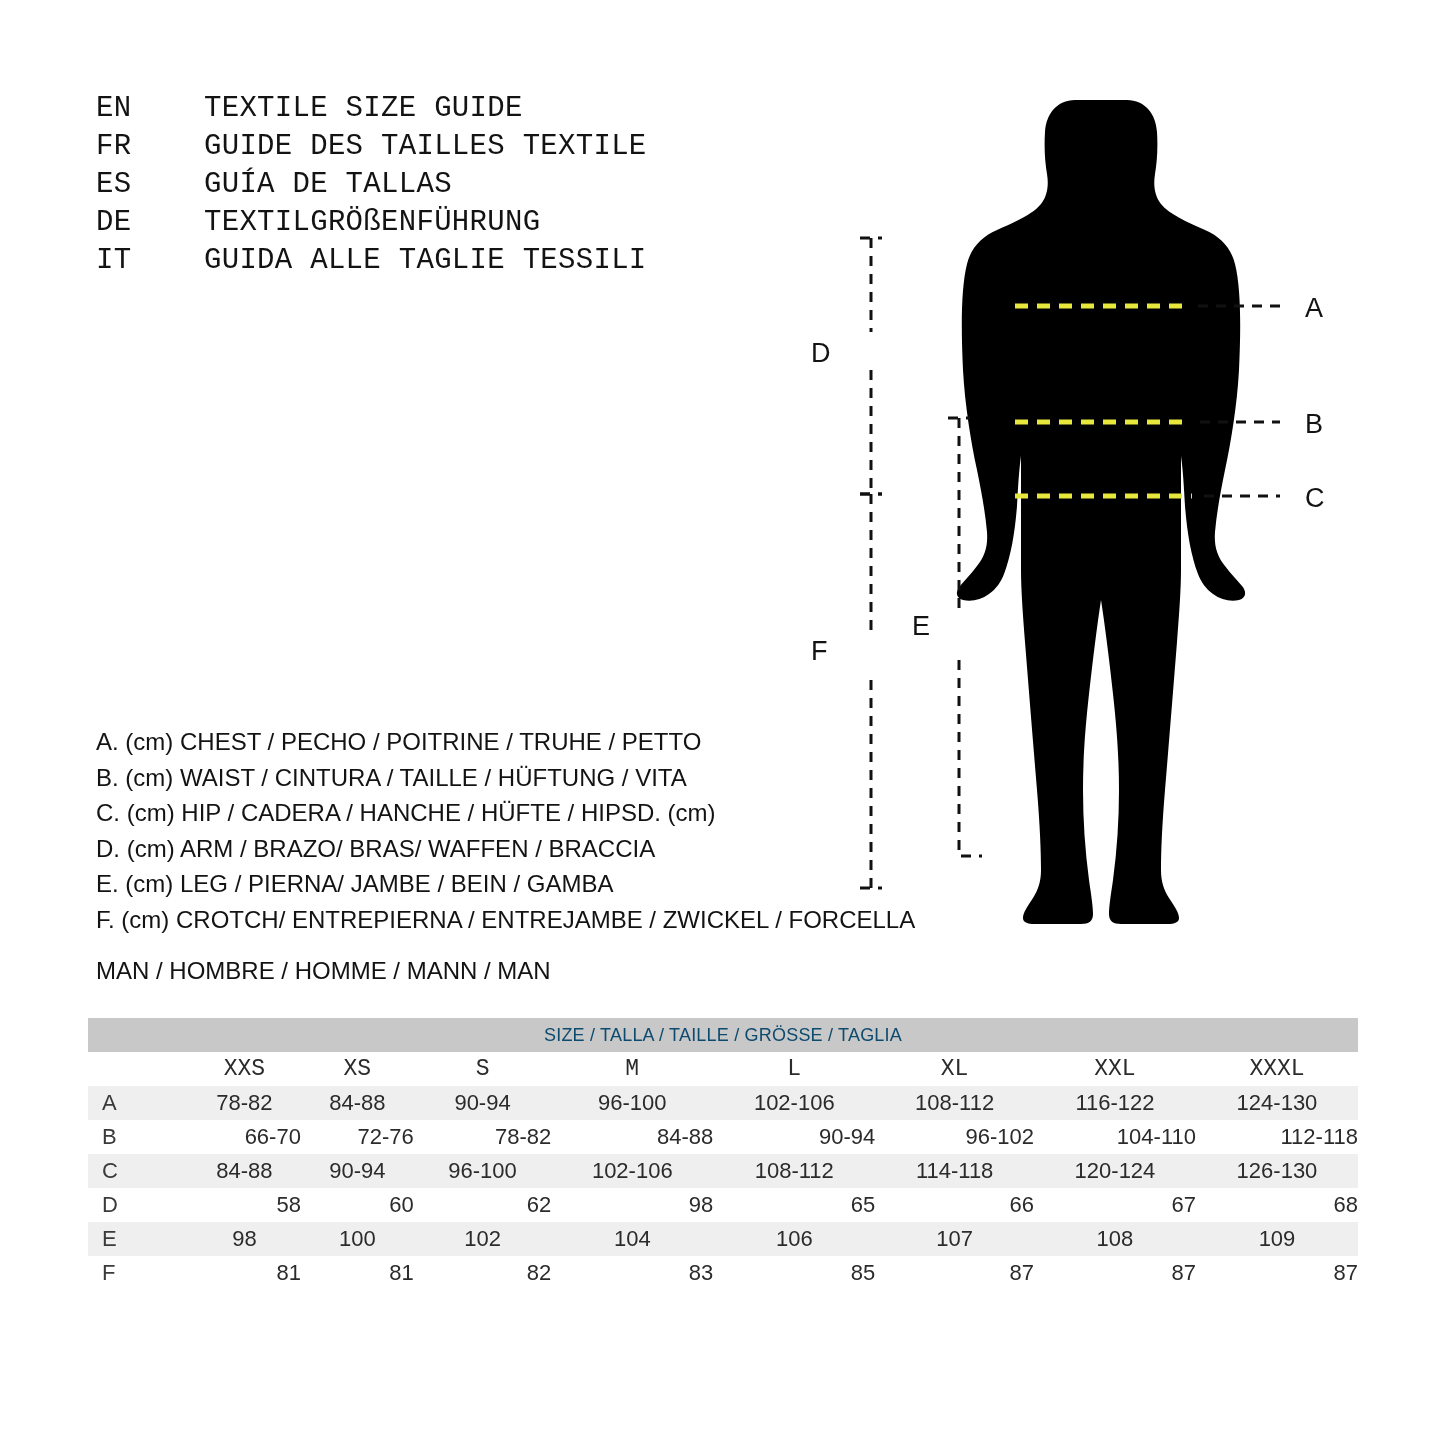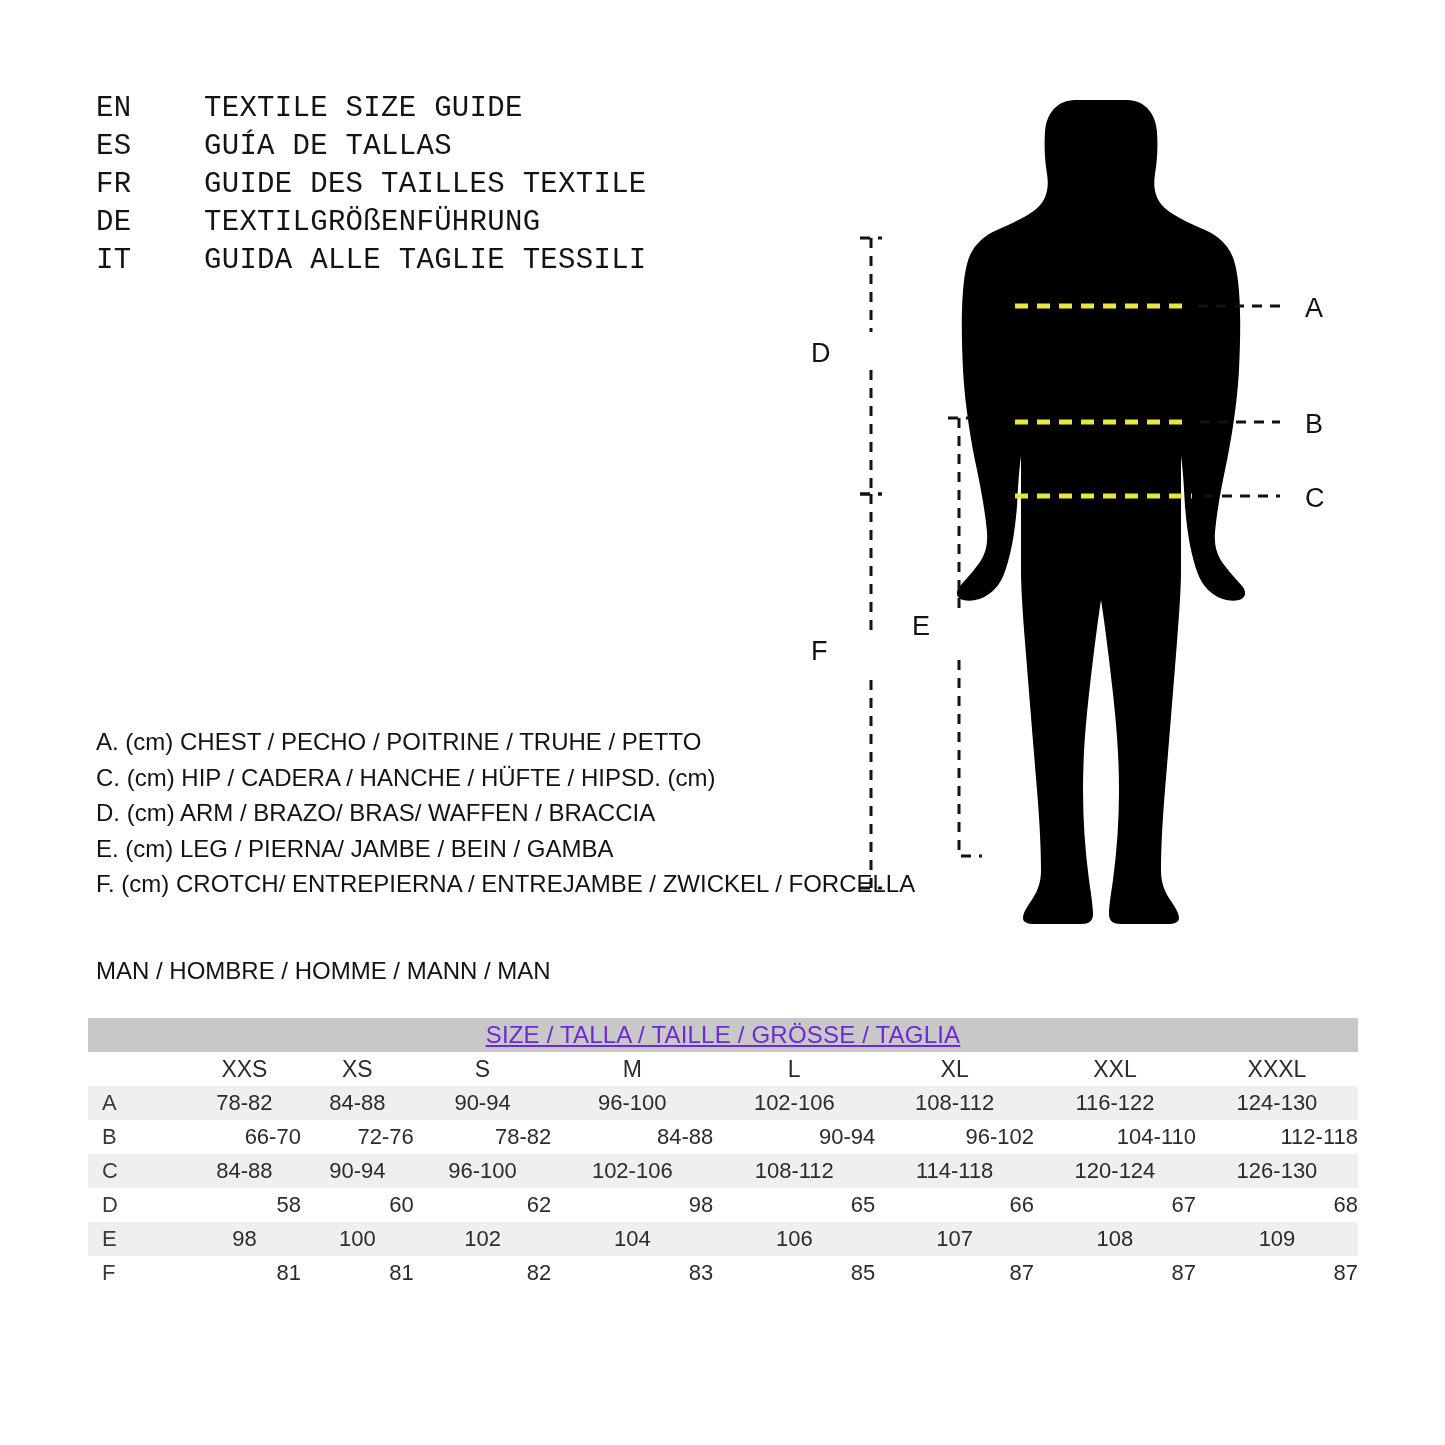--- a/index.html
+++ b/index.html
@@ -91,75 +91,76 @@
   }
   table.size-table td, table.size-table th {
     padding: 0;
     height: 34px;
     font-weight: normal;
     text-align: center;
   }
   .hdr-band td {
     background: #c8c8c8;
     text-align: left;
-    font-size: 24px;
-    color: #6d28d9;
+    font-size: 18px;
+    color: #0c4a6e;
     height: 36px;
     padding-left: 14px;
     letter-spacing: 0.2px;
-    text-decoration: underline;
   }
   .col-label {
     width: 86px;
     text-align: left !important;
     padding-left: 14px !important;
     color: #3a3a3a;
   }
   .size-head td {
     height: 40px;
     font-size: 23px;
     color: #2b2b2b;
     background: #ffffff;
+    font-family: Liberation Mono, monospace;
   }
   tr.shaded td {
     background: #efefef;
   }
   tr.plain td {
     background: #ffffff;
     text-align: right;
   }
 </style>
 </head>
 <body>
 
 <div class="titles">
   <div class="title-row">
     <span class="title-lang">EN</span>
     <span class="title-text">TEXTILE SIZE GUIDE</span>
   </div>
   <div class="title-row">
+    <span class="title-lang">FR</span>
+    <span class="title-text">GUIDE DES TAILLES TEXTILE</span>
+  </div>
+  <div class="title-row">
     <span class="title-lang">ES</span>
     <span class="title-text">GUÍA DE TALLAS</span>
   </div>
   <div class="title-row">
-    <span class="title-lang">FR</span>
-    <span class="title-text">GUIDE DES TAILLES TEXTILE</span>
-  </div>
-  <div class="title-row">
     <span class="title-lang">DE</span>
     <span class="title-text">TEXTILGRÖßENFÜHRUNG</span>
   </div>
   <div class="title-row">
     <span class="title-lang">IT</span>
     <span class="title-text">GUIDA ALLE TAGLIE TESSILI</span>
   </div>
 </div>
 
 <div class="legend">
   <div class="legend-row">A. (cm) CHEST / PECHO / POITRINE / TRUHE / PETTO</div>
+  <div class="legend-row">B. (cm) WAIST / CINTURA / TAILLE / HÜFTUNG / VITA</div>
   <div class="legend-row">C. (cm) HIP / CADERA / HANCHE / HÜFTE / HIPSD. (cm)</div>
   <div class="legend-row">D. (cm) ARM / BRAZO/ BRAS/ WAFFEN / BRACCIA</div>
   <div class="legend-row">E. (cm) LEG / PIERNA/ JAMBE / BEIN / GAMBA</div>
   <div class="legend-row">F. (cm) CROTCH/ ENTREPIERNA / ENTREJAMBE / ZWICKEL / FORCELLA</div>
 </div>
 
 <div class="gender-row">MAN / HOMBRE / HOMME / MANN / MAN</div>
 
 <div class="figure-area">
   <svg width="600" height="890" viewBox="0 0 600 890" xmlns="http://www.w3.org/2000/svg">

